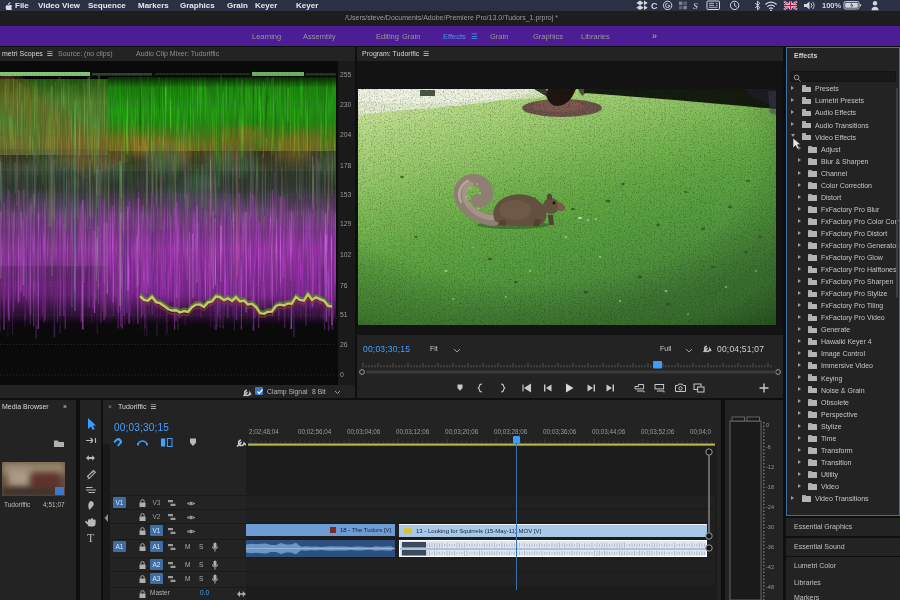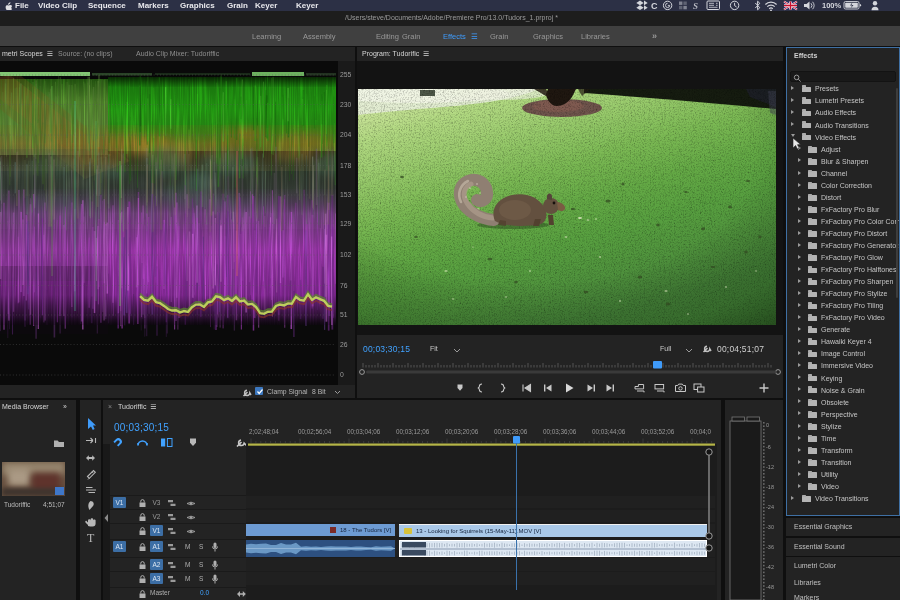--- a/index.html
+++ b/index.html
@@ -11,21 +11,21 @@
 
 #menubar { left:0; top:0; width:900px; height:11px; background:#2c3045; color:#e8e8ec;
   font-size:8px; font-weight:bold; }
 #menubar .mi { position:absolute; top:1px; }
 
 
 #titlebar { left:0; top:11px; width:900px; height:15px; background:#1d1d1d; }
 #titlebar .path { position:absolute; left:345px; top:3px; font-size:7px; color:#9b9b9b; }
 
 
-#wsbar { left:0; top:26px; width:900px; height:20px; background:#404040; }
+#wsbar { left:0; top:26px; width:900px; height:20px; background:#4c1d95; }
 #wsbar .ws { position:absolute; top:6px; font-size:7.5px; color:#989898; }
 #wsbar .ws.active { color:#3f9bfa; }
 
 
 .panel { position:absolute; background:#232323; }
 .ptabbar { position:absolute; left:0; top:0; right:0; height:14px; background:#232323;
   font-size:7px; color:#8f8f8f; }
 .ptab { position:absolute; top:3px; white-space:nowrap; }
 .ptab.active { color:#d6d6d6; }
 
@@ -72,21 +72,21 @@
 </head>
 <body>
 <div id="stage">
 
   <div id="menubar" class="abs">
     <svg style="position:absolute;left:4px;top:1px" width="8" height="9">
         <path d="M4.6 2.2 c0.5 -0.7 1.3 -1 1.9 -1 c0 0.7 -0.3 1.3 -0.8 1.8 c-0.5 0.6 -1.2 0.9 -1.8 0.8 c-0.1 -0.6 0.2 -1.1 0.7 -1.6 Z M6.4 4 c0.7 0 1.4 0.4 1.8 1 c-1 0.7 -1.2 2 -0.3 2.9 c-0.3 0.8 -0.8 1.4 -1.4 1.4 c-0.6 0 -0.8 -0.4 -1.5 -0.4 c-0.7 0 -0.9 0.4 -1.5 0.4 c-0.7 0 -1.4 -0.9 -1.7 -1.9 c-0.4 -1.3 -0.1 -2.7 1 -3.1 c0.5 -0.2 1.1 0.1 1.6 0.1 c0.5 0 1.3 -0.4 2 -0.4 Z" fill="#e0e0e4"></path>
       </svg>
     <span class="mi" style="left:15px">File</span>
     <span class="mi" style="left:38px">Video</span>
-    <span class="mi" style="left:62px">Clip</span>
+    <span class="mi" style="left:62px">View</span>
     <span class="mi" style="left:88px">Sequence</span>
     <span class="mi" style="left:138px">Markers</span>
     <span class="mi" style="left:180px">Graphics</span>
     <span class="mi" style="left:227px">Grain</span>
     <span class="mi" style="left:255px">Keyer</span>
     <span class="mi" style="left:296px">Keyer</span>
     <svg width="258" height="11" style="position:absolute;left:634px;top:0">
         <path d="M4 0.5 L0.3 2.9 L4 5.3 L7.7 2.9 Z M4 5.3 L0.3 7.7 L4 10.1 L7.7 7.7 Z M8 5.3 L11.7 2.9 L8 0.5 M8 5.3 L11.7 7.7 L8 10.1" fill="#d4d6dc" transform="translate(2,0)"></path>
         <text x="17" y="8.5" font-size="9" font-weight="bold" fill="#d4d6dc" font-family="Liberation Sans,sans-serif">C</text>
         <g transform="translate(29,0.8)">

